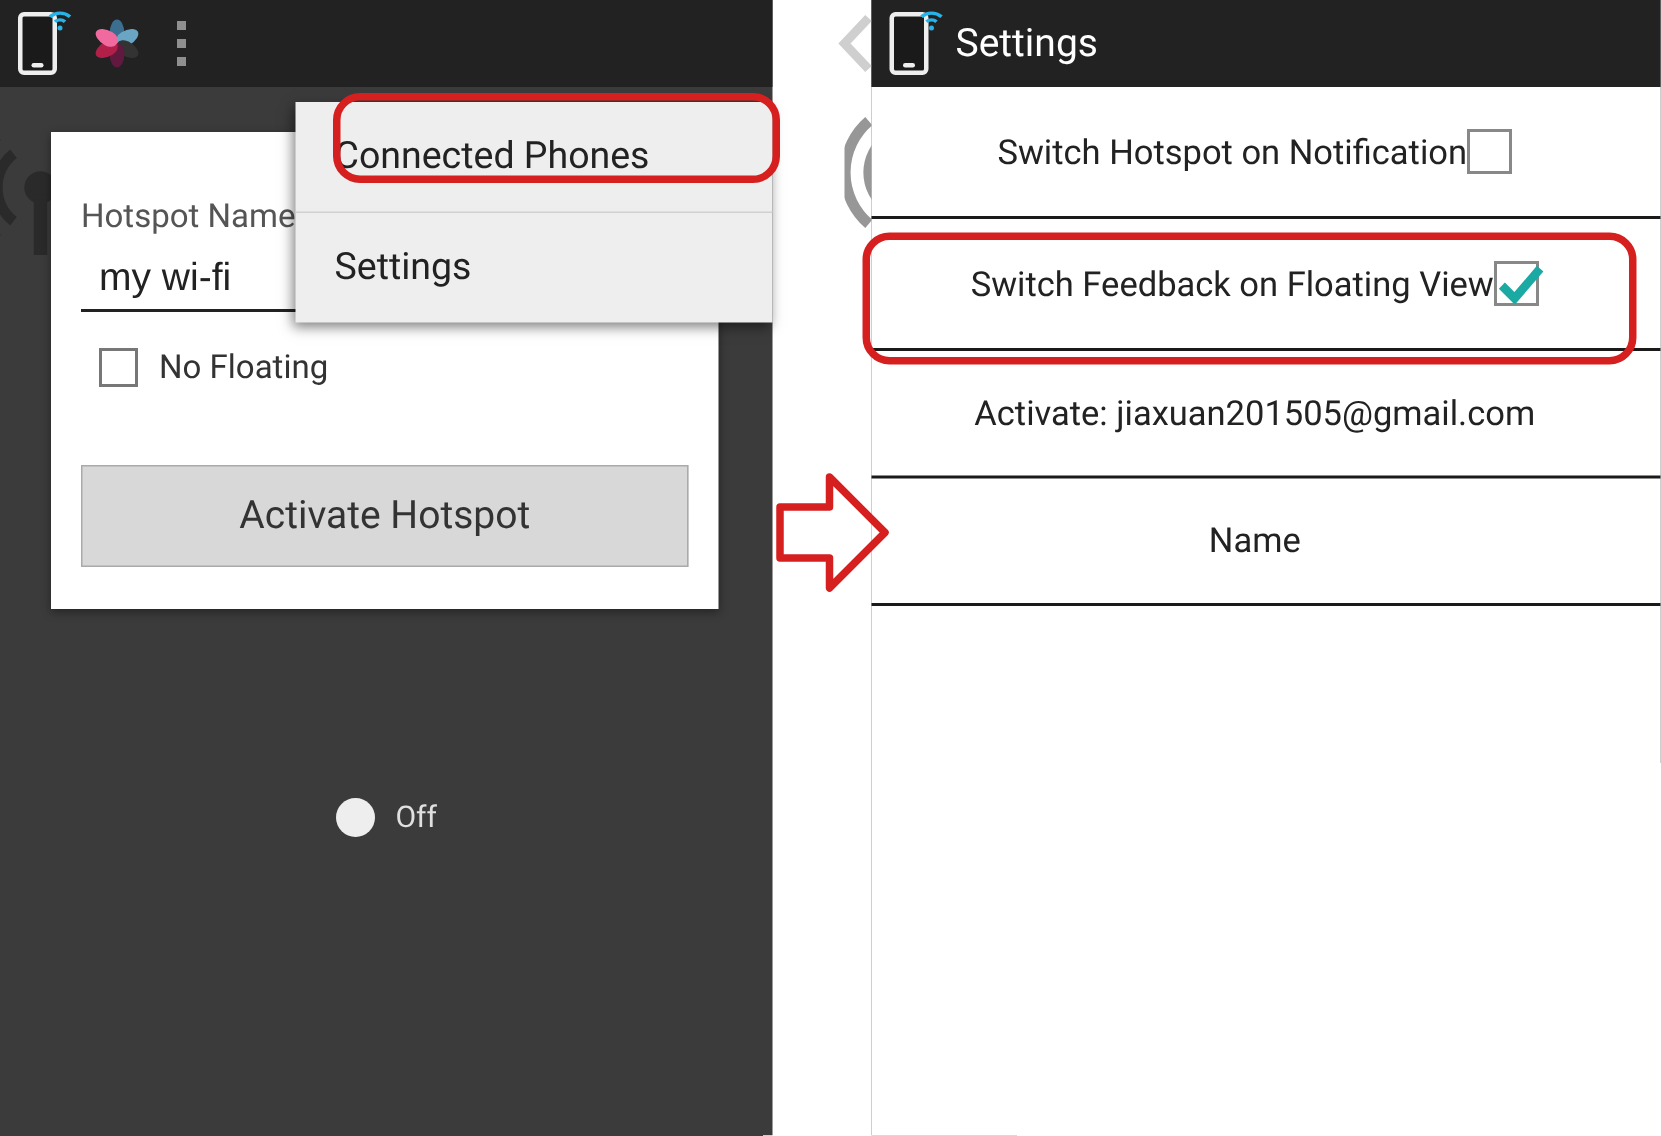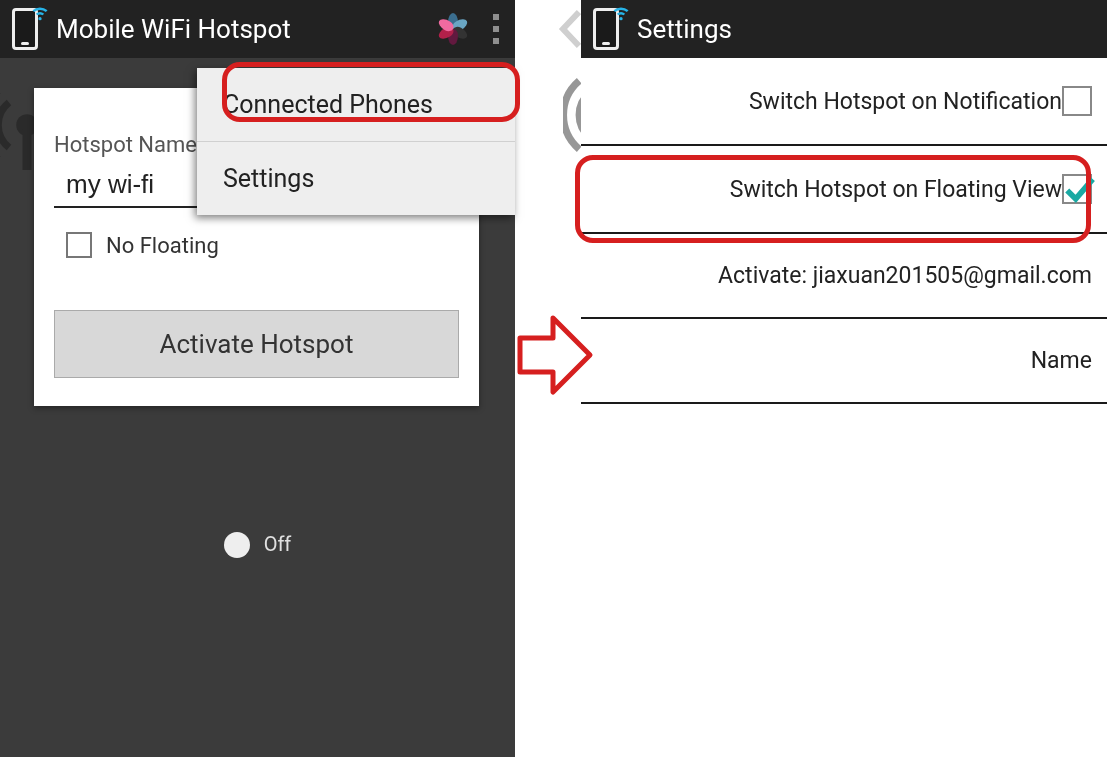--- a/index.html
+++ b/index.html
@@ -107,21 +107,21 @@
   }
   .knob { width:26px; height:26px; background:#eee; border-radius:50%; }
   .toggle-label { font-size: 20px; color:#e0e0e0; }
 
   
   .settings-panel {
     position:absolute; left:0; right:0; top:58px; bottom:0;
     background:#fff;
   }
   .setting-row {
-    display:flex; align-items:center; justify-content:flex-end;
+    display:flex; align-items:center; justify-content:center;
     padding: 28px 16px 28px 0;
     border-bottom: 2px solid #1a1a1a;
     font-size: 23px; color:#222;
     margin-left: 0;
   }
   .setting-row .txt { padding-left: 0; }
   .sq-chk { width:30px; height:30px; border:2px solid #888; position:relative; }
   .sq-chk.checked svg { position:absolute; top:-4px; left:-1px; }
   .back-x {
     position:absolute; left:-30px; top:0; width:30px; height:58px;
@@ -140,21 +140,20 @@
 
 <div class="phone left">
 
   <div class="actionbar">
     <span class="phone-icon">
       <span class="body"></span>
       <svg class="wifi" viewBox="0 0 24 24">
           <path fill="#27b4e8" d="M12 18a2 2 0 100 4 2 2 0 000-4zm-5-4a8 8 0 0110 0l-2 2a5 5 0 00-6 0zm-4-4a14 14 0 0118 0l-2 2a11 11 0 00-14 0z"></path>
         </svg>
     </span>
-    <span class="title">Mobile WiFi Hotspot</span>
     <span class="flower">
       <span class="petal" style="background:#3b6e8f; transform:rotate(0deg)"></span>
       <span class="petal" style="background:#6aa6c4; transform:rotate(60deg)"></span>
       <span class="petal" style="background:#333333; transform:rotate(120deg)"></span>
       <span class="petal" style="background:#62193f; transform:rotate(180deg)"></span>
       <span class="petal" style="background:#b2204a; transform:rotate(240deg)"></span>
       <span class="petal" style="background:#f06aa0; transform:rotate(300deg)"></span>
     </span>
     <span class="overflow-icon">
       <span class="dot"></span>
@@ -219,21 +218,21 @@
       <line x1="50" y1="55" x2="50" y2="100" stroke-width="10"></line>
     </g>
   </svg>
 
   <div class="settings-panel">
     <div class="setting-row">
       <span class="txt">Switch Hotspot on Notification</span>
       <span class="sq-chk"></span>
     </div>
     <div class="setting-row">
-      <span class="txt">Switch Hotspot on Floating View</span>
+      <span class="txt">Switch Feedback on Floating View</span>
       <span class="sq-chk checked">
         <svg width="34" height="34" viewBox="0 0 24 24">
             <path fill="none" stroke="#1aa9a3" stroke-width="4" d="M3 13 L9 19 L21 5"></path>
           </svg>
       </span>
     </div>
     <div class="setting-row">
       <span class="txt">Activate: jiaxuan201505@gmail.com</span>
     </div>
     <div class="setting-row">

